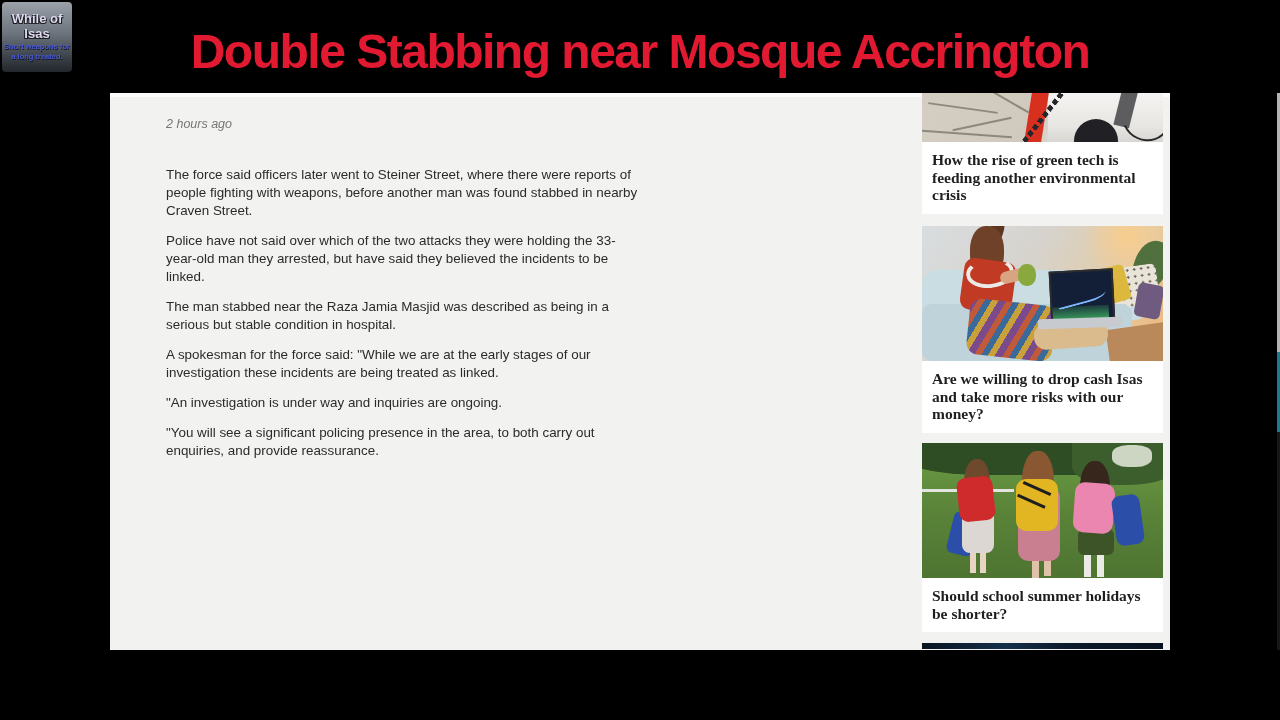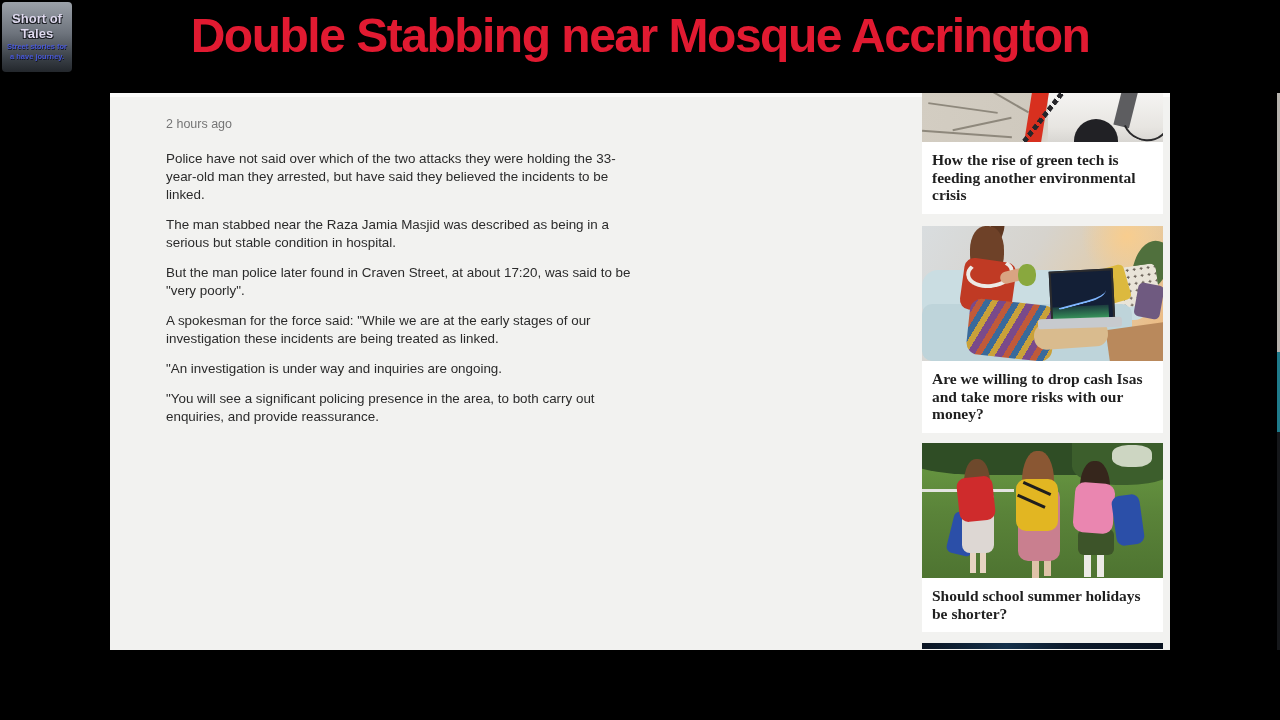--- a/index.html
+++ b/index.html
@@ -8,31 +8,31 @@
 
   
   .logo{position:absolute;left:2px;top:2px;width:70px;height:70px;border-radius:4px;
         background:linear-gradient(180deg,#9ba1a9 0%,#6d737c 45%,#3a4047 80%,#23272c 100%);
         display:flex;flex-direction:column;align-items:center;justify-content:center;
         text-align:center;line-height:1.15;}
   .logo .t1,.logo .t2{font-weight:bold;font-size:13px;color:#ded9ee;
         text-shadow:1px 1px 0 #1a1d22, -1px 1px 0 #1a1d22;}
   .logo .s1,.logo .s2{font-weight:bold;font-size:7.5px;color:#4858d6;margin-top:1px;
         text-shadow:0.5px 0.5px 0 #101320;}
-  .video-title{position:absolute;left:0;top:8px;width:1280px;text-align:center;
+  .video-title{position:absolute;left:0;top:24px;width:1280px;text-align:center;
         font-size:48px;font-weight:bold;letter-spacing:-1.5px;color:#e11a31;}
 
   
   .content{position:absolute;left:110px;top:93px;width:1060px;height:557px;
         background:#f2f2f0;overflow:hidden;}
   .content .topstrip{position:absolute;left:0;top:0;width:100%;height:4px;background:#fbfbfa;}
 
   
   .article{position:absolute;left:56px;top:24px;width:472px;color:#2b2b2b;}
-  .timestamp{font-size:12.5px;color:#757575;margin-bottom:19px;}
+  .timestamp{font-size:12.5px;color:#757575;margin-bottom:35px;font-style:italic;}
   .article p{margin:0 0 12px 0;font-size:13.4px;line-height:18px;}
   .article p.intro{font-weight:bold;color:#1c1c1c;margin-bottom:12px;}
 
   
   .sidebar{position:absolute;left:812px;top:0;width:241px;height:408px;}
   .card{position:absolute;left:0;width:241px;background:#ffffff;}
   .card-img{position:relative;width:241px;overflow:hidden;}
   .card-text{padding:9px 12px 10px 10px;font-family:"Liberation Serif",serif;
         font-weight:bold;font-size:15.5px;line-height:17.5px;color:#1f1f1f;}
   .abs{position:absolute;}
@@ -108,36 +108,36 @@
   .edge-strip{position:absolute;left:1277px;top:93px;width:3px;height:557px;background:#15171a;}
   .edge-track{position:absolute;left:0;top:0;width:3px;height:259px;background:#b7b3ae;}
   .edge-thumb{position:absolute;left:0;top:259px;width:3px;height:80px;background:#1f7a8a;}
 </style>
 </head>
 <body>
 
 <div class="frame">
 
   <div class="logo">
-    <div class="t1">Short of</div>
-    <div class="t2">Tales</div>
-    <div class="s1">Street stories for</div>
-    <div class="s2">a have journey.</div>
+    <div class="t1">While of</div>
+    <div class="t2">Isas</div>
+    <div class="s1">Short weapons for</div>
+    <div class="s2">a long treated.</div>
   </div>
 
   <div class="video-title">Double Stabbing near Mosque Accrington</div>
 
   <div class="content">
     <div class="topstrip"></div>
 
     <div class="article">
       <div class="timestamp">2 hours ago</div>
+      <p>The force said officers later went to Steiner Street, where there were reports of people fighting with weapons, before another man was found stabbed in nearby Craven Street.</p>
       <p>Police have not said over which of the two attacks they were holding the 33-year-old man they arrested, but have said they believed the incidents to be linked.</p>
       <p>The man stabbed near the Raza Jamia Masjid was described as being in a serious but stable condition in hospital.</p>
-      <p>But the man police later found in Craven Street, at about 17:20, was said to be "very poorly".</p>
       <p>A spokesman for the force said: "While we are at the early stages of our investigation these incidents are being treated as linked.</p>
       <p>"An investigation is under way and inquiries are ongoing.</p>
       <p>"You will see a significant policing presence in the area, to both carry out enquiries, and provide reassurance.</p>
     </div>
 
     <div class="sidebar">
 
       <div class="card" style="top:0;">
         <div class="card-img img-greentech">
           <div class="abs crack" style="left:6px;top:14px;width:70px;transform:rotate(8deg);"></div>

